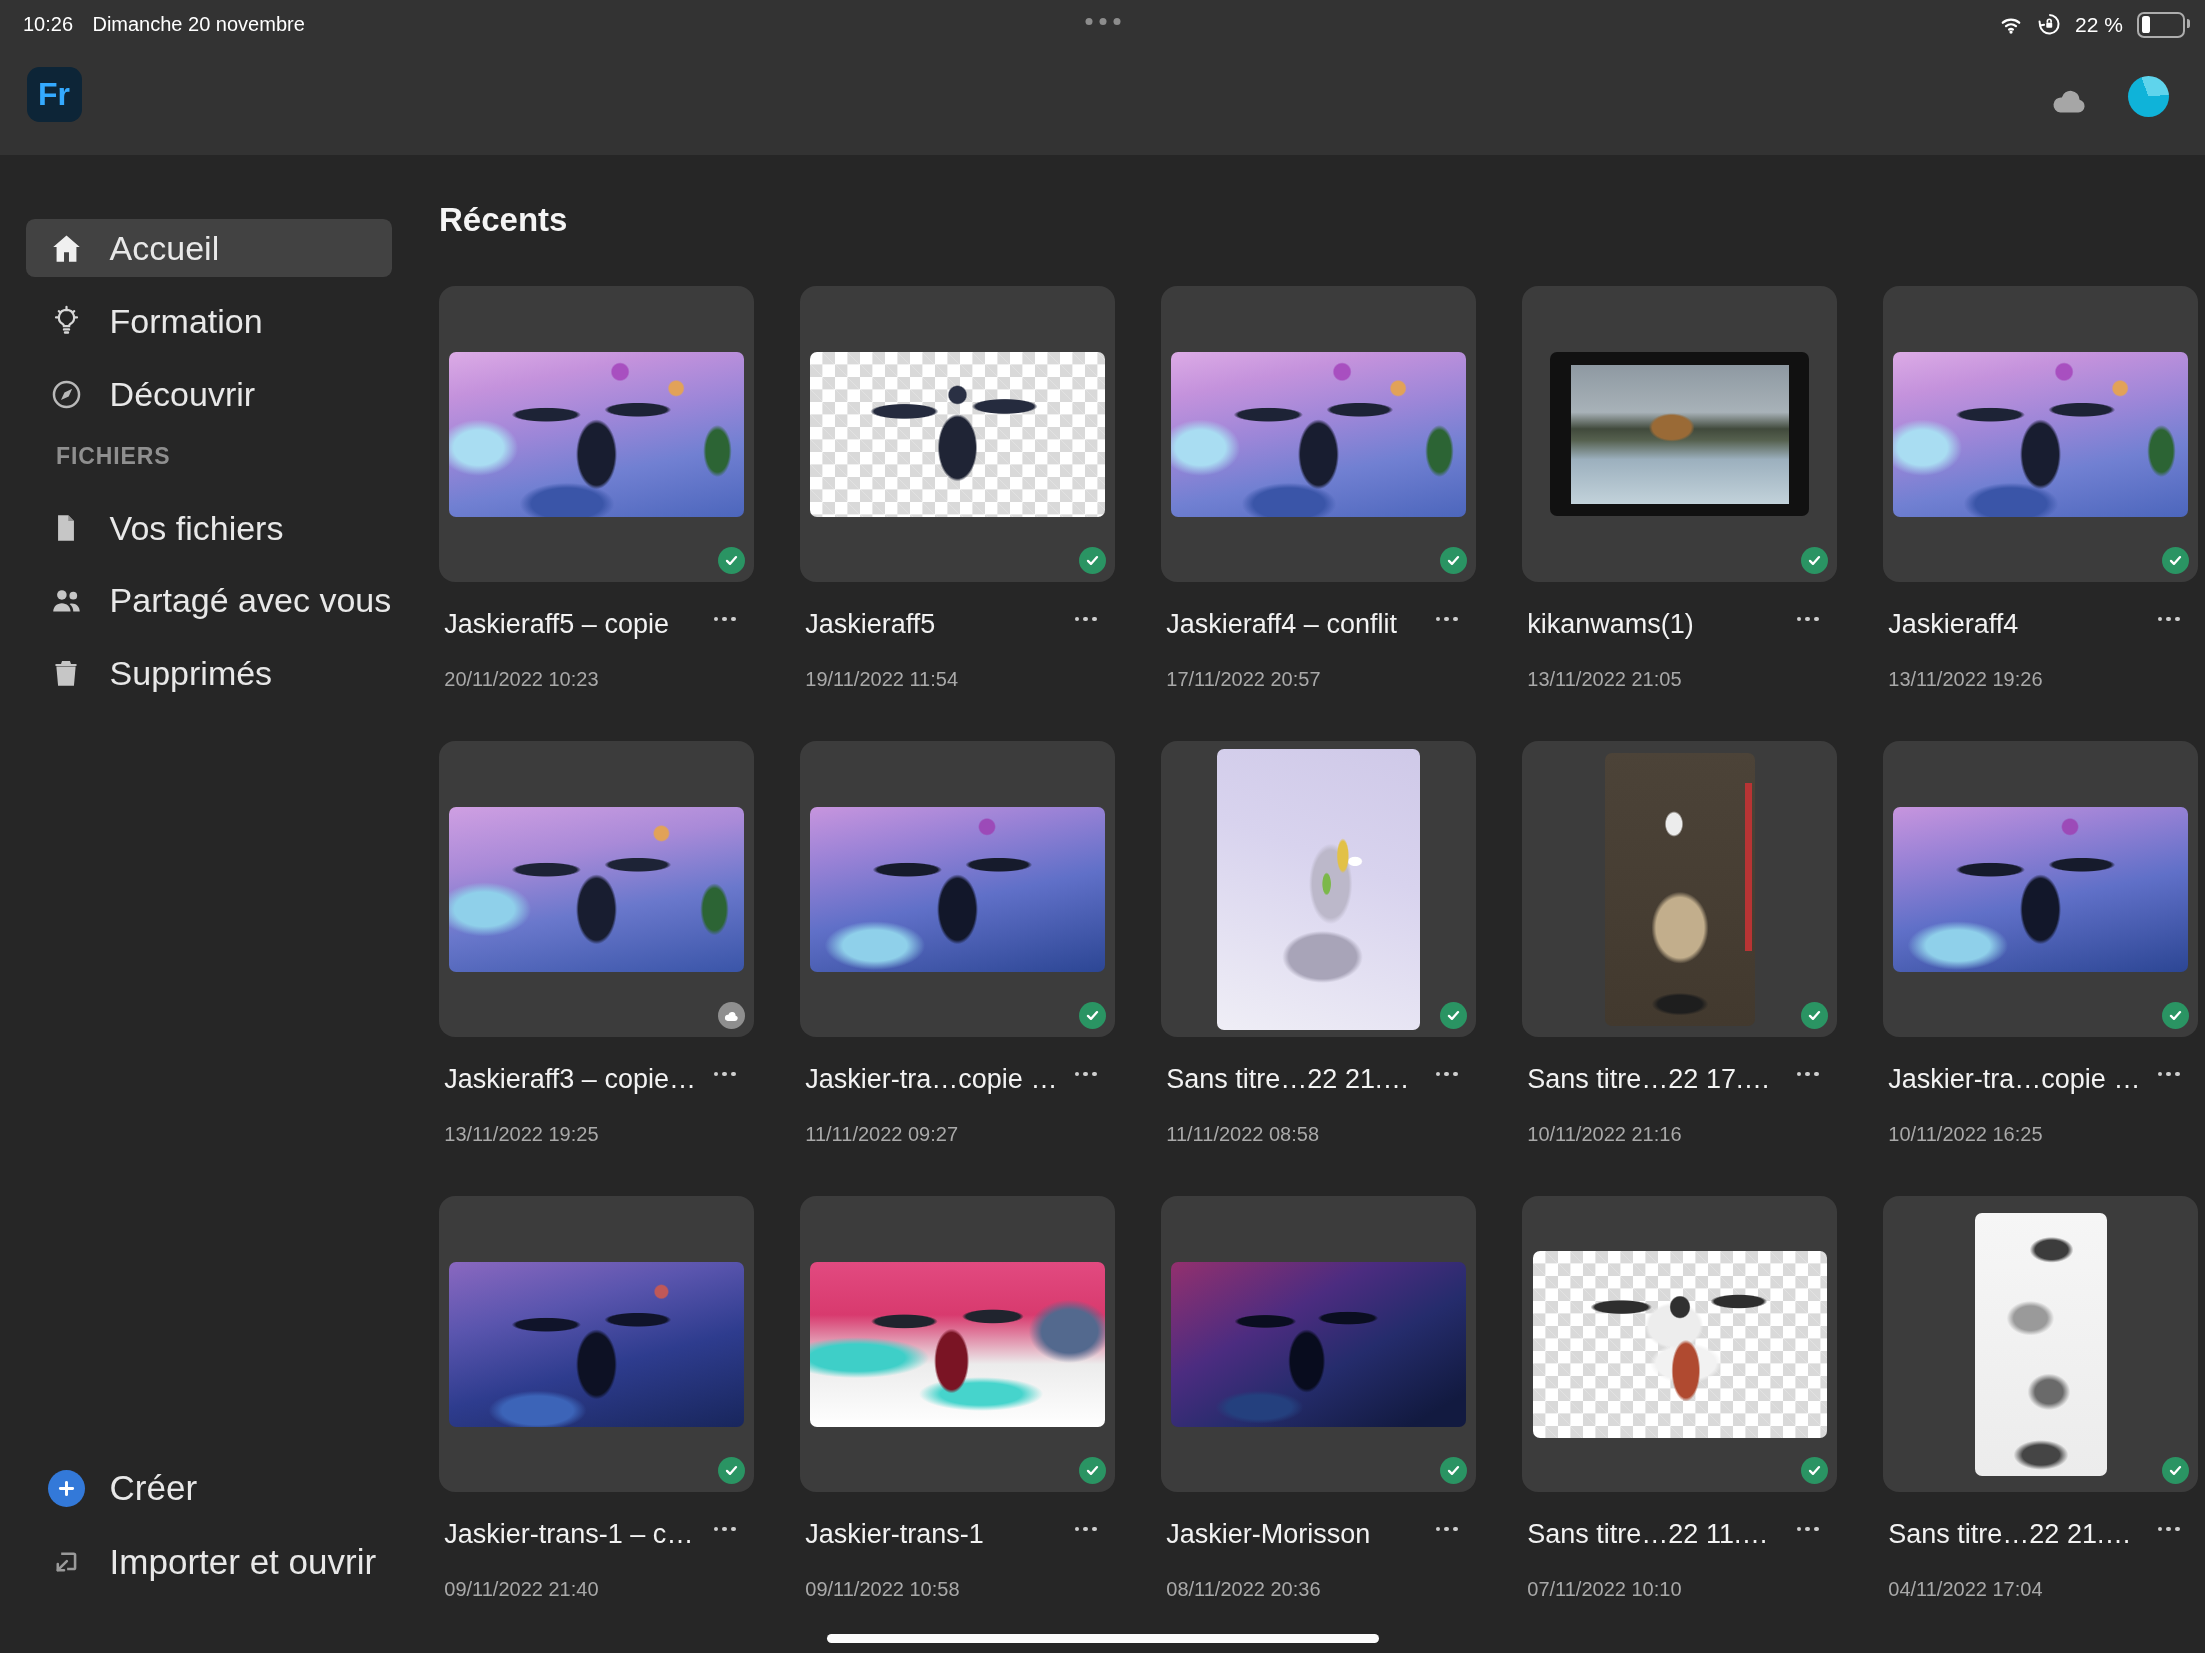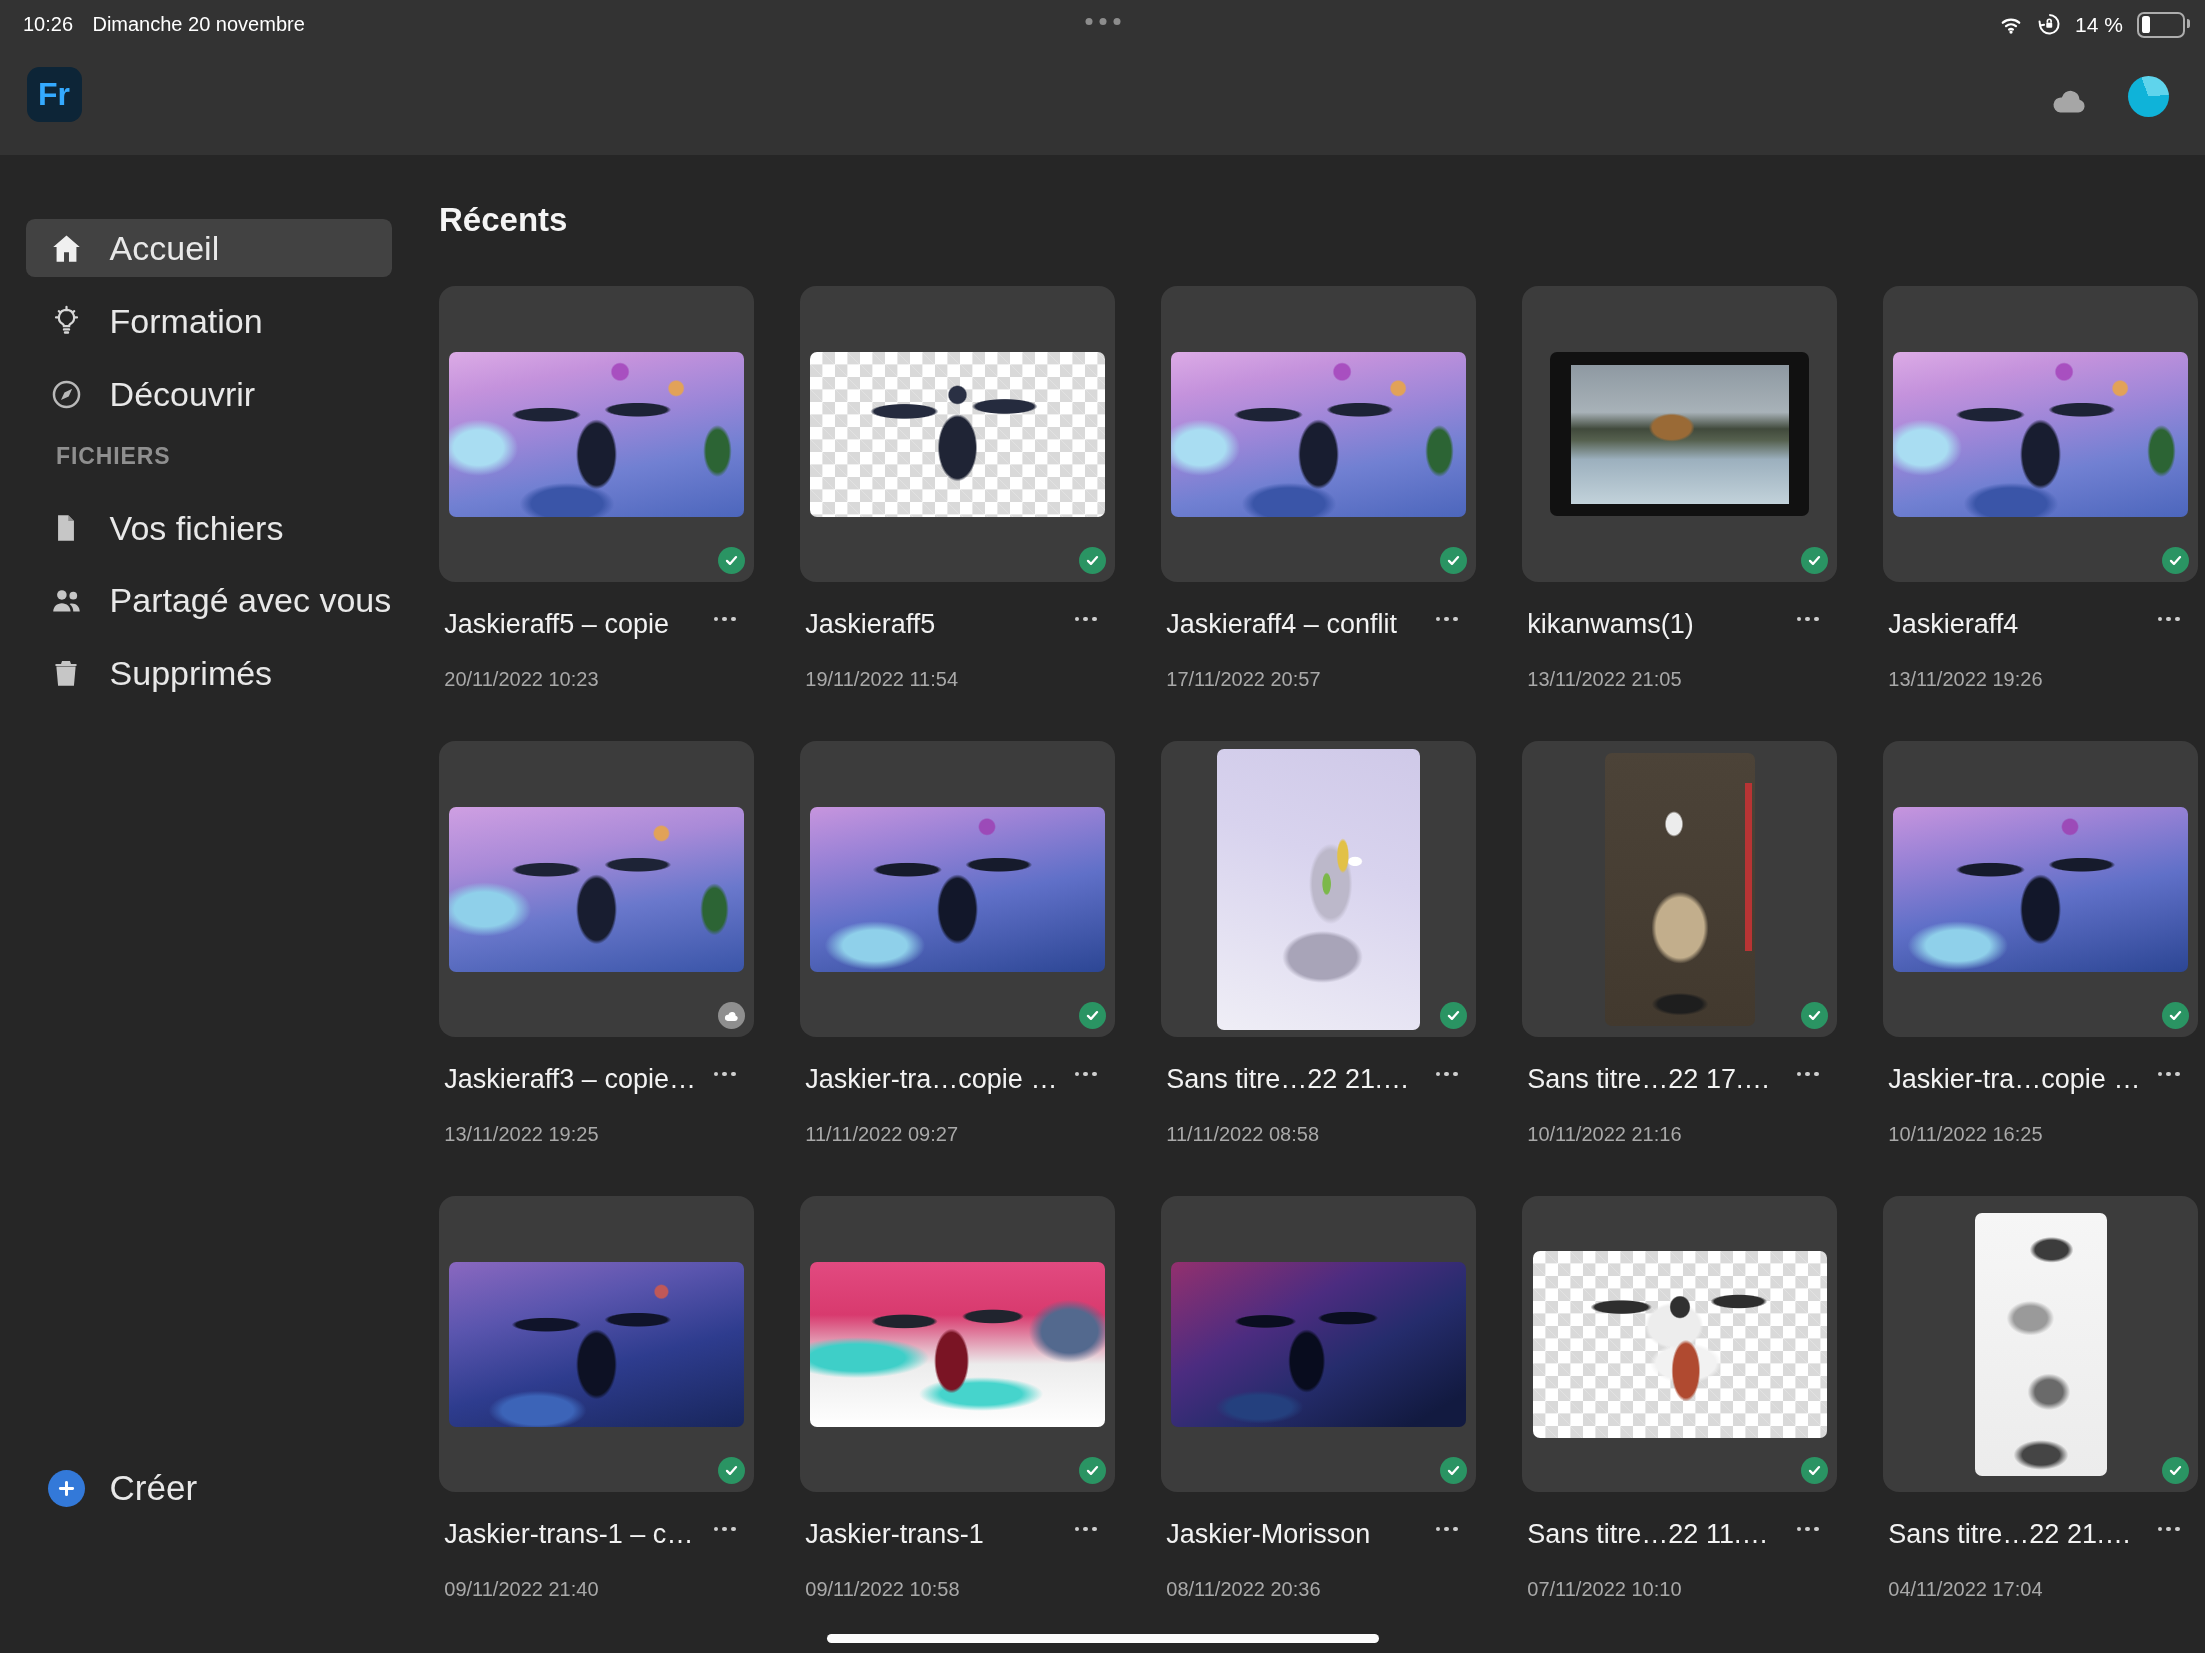--- a/index.html
+++ b/index.html
@@ -179,21 +179,21 @@
       <span>
         <svg width="26.5" height="26.5" viewBox="0 0 24 24">
             <g stroke="#fff" fill="none" stroke-width="1.8">
               <path d="M12 3.6a8.4 8.4 0 1 1-8.3 9.6"></path>
               <path d="M3.2 9.4l.5 3.7 3.6-.6" stroke-linecap="round" stroke-linejoin="round"></path>
             </g>
             <rect x="9.3" y="10.6" width="5.4" height="4.6" rx="0.9" fill="#fff"></rect>
             <path d="M10.3 10.6V9.2a1.7 1.7 0 0 1 3.4 0v1.4" stroke="#fff" stroke-width="1.5" fill="none"></path>
           </svg>
       </span>
-      <span class="sb-batt-txt">14 %</span>
+      <span class="sb-batt-txt">22 %</span>
       <span class="batt">
           <span class="lvl"></span>
         </span>
     </div>
   </div>
   <div class="app-logo">Fr</div>
   <div class="hdr-cloud">
     <svg width="41" height="35" viewBox="0 0 24 20">
         <path d="M6.6 17h10.6a3.8 3.8 0 0 0 .7-7.5A5.3 5.3 0 0 0 7.5 8.2 4.4 4.4 0 0 0 6.6 17z" fill="#a6a6a6"></path>
       </svg>
@@ -272,20 +272,30 @@
     <span class="ic">
       <svg width="34" height="34" viewBox="0 0 24 24" fill="#c6c6c6">
           <path d="M5.2 7.4h13.6L17.6 21H6.4z"></path>
           <path d="M9.2 3.6h5.6l.9 2.6H8.3z"></path>
           <rect x="4.4" y="5.6" width="15.2" height="1.4" rx="0.7"></rect>
         </svg>
     </span>
     <span class="lbl">Supprimés</span>
   </div>
 
+  <div class="side-item bottom" style="top:1378px;">
+    <span class="ic">
+      <svg width="34" height="34" viewBox="0 0 24 24" fill="none" stroke="#9a9a9a" stroke-width="1.8" stroke-linejoin="round">
+          <path d="M8.6 6.2h8.8a1 1 0 0 1 1 1v8.8a1 1 0 0 1-1 1h-4.6"></path>
+          <path d="M12.6 11.4 6.2 17.8" stroke-linecap="round"></path>
+          <path d="M6.2 13.4v4.4h4.4" stroke-linecap="round"></path>
+        </svg>
+    </span>
+    <span class="lbl">Importer et ouvrir</span>
+  </div>
 </div>
 
 <div class="recents-title">Récents</div>
 
 <div class="grid">
   <div class="cell">
     <div class="thumb">
       <div class="art art-purple"></div>
       <div class="badge synced">
         <svg class="icon-check" width="17" height="17" viewBox="0 0 24 24">

